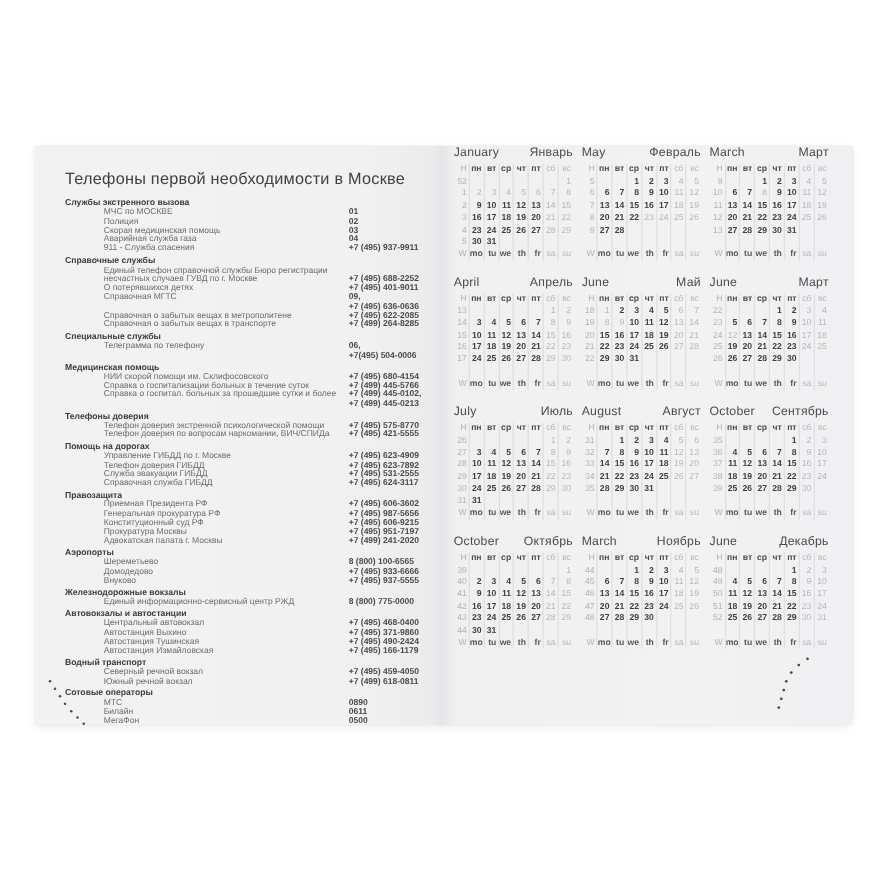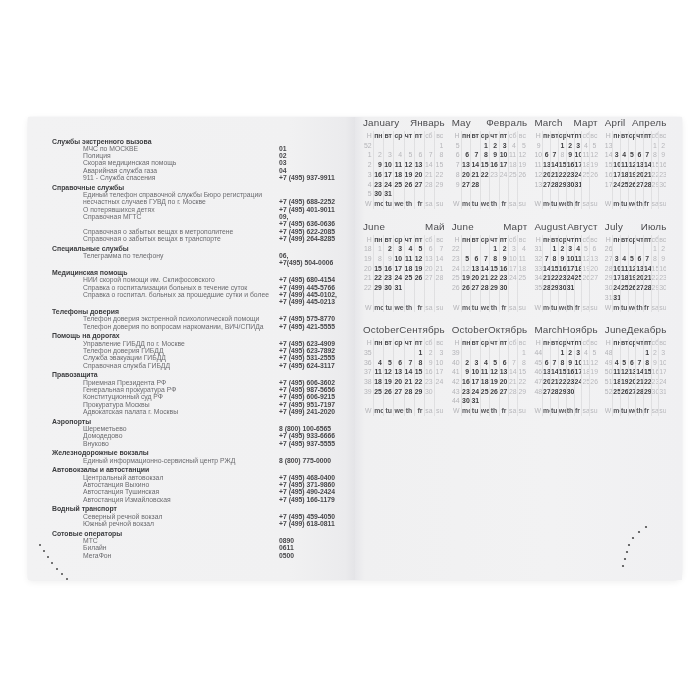--- a/index.html
+++ b/index.html
@@ -18,21 +18,21 @@
   .pg-title{font-size:13px;letter-spacing:.2px;color:#414144;font-weight:400;margin:0 0 9px 0;}
   .sec{margin-top:2.5px;}
   .sec-t{font-size:6.9px;font-weight:700;color:#3b3c3f;line-height:7.3px;}
   .entries{padding-left:31px;}
   .row{display:flex;align-items:flex-start;line-height:7.3px;}
   .lbl{flex:0 0 196px;box-sizing:border-box;padding-right:8px;font-size:6.8px;color:#6b6b6f;
     white-space:pre-line;}
   .val{flex:0 0 auto;font-size:6.8px;font-weight:700;color:#48484b;white-space:pre-line;}
   
   .year{font-size:26px;color:#47474a;letter-spacing:1px;text-align:right;padding:15px 20px 6px 0;line-height:26px;}
-  .months{display:grid;grid-template-columns:repeat(4,1fr);column-gap:7px;row-gap:12px;padding:0 19px 0 8px;}
+  .months{display:grid;grid-template-columns:repeat(3,1fr);column-gap:7px;row-gap:12px;padding:0 19px 0 8px;}
   .mh{display:flex;justify-content:space-between;align-items:baseline;margin-bottom:3px;}
   .men,.mru{font-size:9.8px;color:#4b4b4e;letter-spacing:.2px;}
   table.cal{border-collapse:collapse;table-layout:fixed;width:100%;}
   table.cal td{height:9.7px;font-size:6.9px;line-height:9.7px;text-align:right;padding:0 1.5px 0 0;overflow:hidden;}
   table.cal td + td{border-left:1px solid rgba(120,120,130,.14);}
   table.cal col.cw{width:13%;}
   td.wk{color:#b4b4b8;font-weight:400;}
   td.d{color:#3e3e41;font-weight:700;}
   td.d.we{color:#b7b7bb;font-weight:400;}
   td.hd{color:#4b4b4e;font-weight:700;}
@@ -42,20 +42,21 @@
   
   .dots{position:absolute;pointer-events:none;}
 </style>
 </head>
 <body>
 
 <div class="photo">
   <div class="book">
 
     <div class="page page-left">
+      <h1 class="pg-title">Телефоны первой необходимости в Москве</h1>
       <div>
           <div class="sec">
             <div class="sec-t">Службы экстренного вызова</div>
             <div class="entries">
               <div class="row">
                 <div class="lbl">МЧС по МОСКВЕ</div>
                 <div class="val">01</div>
               </div>
               <div class="row">
                 <div class="lbl">Полиция</div>
@@ -869,22 +870,22 @@
                   <td class="ft">th</td>
                   <td class="ft">fr</td>
                   <td class="ft we">sa</td>
                   <td class="ft we">su</td>
                 </tr>
               </tbody>
             </table>
           </div>
           <div class="month">
             <div class="mh">
-              <span class="men">August</span>
-              <span class="mru">Август</span>
+              <span class="men">July</span>
+              <span class="mru">Июль</span>
             </div>
             <table class="cal">
               <colgroup>
                 <col class="cw">
                 <col>
                 <col>
                 <col>
                 <col>
                 <col>
                 <col>
@@ -895,20 +896,120 @@
                   <td class="wk">Н</td>
                   <td class="hd">пн</td>
                   <td class="hd">вт</td>
                   <td class="hd">ср</td>
                   <td class="hd">чт</td>
                   <td class="hd">пт</td>
                   <td class="hd we">сб</td>
                   <td class="hd we">вс</td>
                 </tr>
                 <tr>
+                  <td class="wk">26</td>
+                  <td class="d"></td>
+                  <td class="d"></td>
+                  <td class="d"></td>
+                  <td class="d"></td>
+                  <td class="d"></td>
+                  <td class="d we">1</td>
+                  <td class="d we">2</td>
+                </tr>
+                <tr>
+                  <td class="wk">27</td>
+                  <td class="d">3</td>
+                  <td class="d">4</td>
+                  <td class="d">5</td>
+                  <td class="d">6</td>
+                  <td class="d">7</td>
+                  <td class="d we">8</td>
+                  <td class="d we">9</td>
+                </tr>
+                <tr>
+                  <td class="wk">28</td>
+                  <td class="d">10</td>
+                  <td class="d">11</td>
+                  <td class="d">12</td>
+                  <td class="d">13</td>
+                  <td class="d">14</td>
+                  <td class="d we">15</td>
+                  <td class="d we">16</td>
+                </tr>
+                <tr>
+                  <td class="wk">29</td>
+                  <td class="d">17</td>
+                  <td class="d">18</td>
+                  <td class="d">19</td>
+                  <td class="d">20</td>
+                  <td class="d">21</td>
+                  <td class="d we">22</td>
+                  <td class="d we">23</td>
+                </tr>
+                <tr>
+                  <td class="wk">30</td>
+                  <td class="d">24</td>
+                  <td class="d">25</td>
+                  <td class="d">26</td>
+                  <td class="d">27</td>
+                  <td class="d">28</td>
+                  <td class="d we">29</td>
+                  <td class="d we">30</td>
+                </tr>
+                <tr>
+                  <td class="wk">31</td>
+                  <td class="d">31</td>
+                  <td class="d"></td>
+                  <td class="d"></td>
+                  <td class="d"></td>
+                  <td class="d"></td>
+                  <td class="d we"></td>
+                  <td class="d we"></td>
+                </tr>
+                <tr>
+                  <td class="wk">W</td>
+                  <td class="ft">mo</td>
+                  <td class="ft">tu</td>
+                  <td class="ft">we</td>
+                  <td class="ft">th</td>
+                  <td class="ft">fr</td>
+                  <td class="ft we">sa</td>
+                  <td class="ft we">su</td>
+                </tr>
+              </tbody>
+            </table>
+          </div>
+          <div class="month">
+            <div class="mh">
+              <span class="men">August</span>
+              <span class="mru">Август</span>
+            </div>
+            <table class="cal">
+              <colgroup>
+                <col class="cw">
+                <col>
+                <col>
+                <col>
+                <col>
+                <col>
+                <col>
+                <col>
+              </colgroup>
+              <tbody>
+                <tr>
+                  <td class="wk">Н</td>
+                  <td class="hd">пн</td>
+                  <td class="hd">вт</td>
+                  <td class="hd">ср</td>
+                  <td class="hd">чт</td>
+                  <td class="hd">пт</td>
+                  <td class="hd we">сб</td>
+                  <td class="hd we">вс</td>
+                </tr>
+                <tr>
                   <td class="wk">31</td>
                   <td class="d"></td>
                   <td class="d">1</td>
                   <td class="d">2</td>
                   <td class="d">3</td>
                   <td class="d">4</td>
                   <td class="d we">5</td>
                   <td class="d we">6</td>
                 </tr>
                 <tr>
@@ -947,120 +1048,20 @@
                   <td class="d">29</td>
                   <td class="d">30</td>
                   <td class="d">31</td>
                   <td class="d"></td>
                   <td class="d we"></td>
                   <td class="d we"></td>
                 </tr>
                 <tr>
                   <td class="wk"></td>
                   <td class="d"></td>
-                  <td class="d"></td>
-                  <td class="d"></td>
-                  <td class="d"></td>
-                  <td class="d"></td>
-                  <td class="d we"></td>
-                  <td class="d we"></td>
-                </tr>
-                <tr>
-                  <td class="wk">W</td>
-                  <td class="ft">mo</td>
-                  <td class="ft">tu</td>
-                  <td class="ft">we</td>
-                  <td class="ft">th</td>
-                  <td class="ft">fr</td>
-                  <td class="ft we">sa</td>
-                  <td class="ft we">su</td>
-                </tr>
-              </tbody>
-            </table>
-          </div>
-          <div class="month">
-            <div class="mh">
-              <span class="men">July</span>
-              <span class="mru">Июль</span>
-            </div>
-            <table class="cal">
-              <colgroup>
-                <col class="cw">
-                <col>
-                <col>
-                <col>
-                <col>
-                <col>
-                <col>
-                <col>
-              </colgroup>
-              <tbody>
-                <tr>
-                  <td class="wk">Н</td>
-                  <td class="hd">пн</td>
-                  <td class="hd">вт</td>
-                  <td class="hd">ср</td>
-                  <td class="hd">чт</td>
-                  <td class="hd">пт</td>
-                  <td class="hd we">сб</td>
-                  <td class="hd we">вс</td>
-                </tr>
-                <tr>
-                  <td class="wk">26</td>
-                  <td class="d"></td>
-                  <td class="d"></td>
-                  <td class="d"></td>
-                  <td class="d"></td>
-                  <td class="d"></td>
-                  <td class="d we">1</td>
-                  <td class="d we">2</td>
-                </tr>
-                <tr>
-                  <td class="wk">27</td>
-                  <td class="d">3</td>
-                  <td class="d">4</td>
-                  <td class="d">5</td>
-                  <td class="d">6</td>
-                  <td class="d">7</td>
-                  <td class="d we">8</td>
-                  <td class="d we">9</td>
-                </tr>
-                <tr>
-                  <td class="wk">28</td>
-                  <td class="d">10</td>
-                  <td class="d">11</td>
-                  <td class="d">12</td>
-                  <td class="d">13</td>
-                  <td class="d">14</td>
-                  <td class="d we">15</td>
-                  <td class="d we">16</td>
-                </tr>
-                <tr>
-                  <td class="wk">29</td>
-                  <td class="d">17</td>
-                  <td class="d">18</td>
-                  <td class="d">19</td>
-                  <td class="d">20</td>
-                  <td class="d">21</td>
-                  <td class="d we">22</td>
-                  <td class="d we">23</td>
-                </tr>
-                <tr>
-                  <td class="wk">30</td>
-                  <td class="d">24</td>
-                  <td class="d">25</td>
-                  <td class="d">26</td>
-                  <td class="d">27</td>
-                  <td class="d">28</td>
-                  <td class="d we">29</td>
-                  <td class="d we">30</td>
-                </tr>
-                <tr>
-                  <td class="wk">31</td>
-                  <td class="d">31</td>
                   <td class="d"></td>
                   <td class="d"></td>
                   <td class="d"></td>
                   <td class="d"></td>
                   <td class="d we"></td>
                   <td class="d we"></td>
                 </tr>
                 <tr>
                   <td class="wk">W</td>
                   <td class="ft">mo</td>

